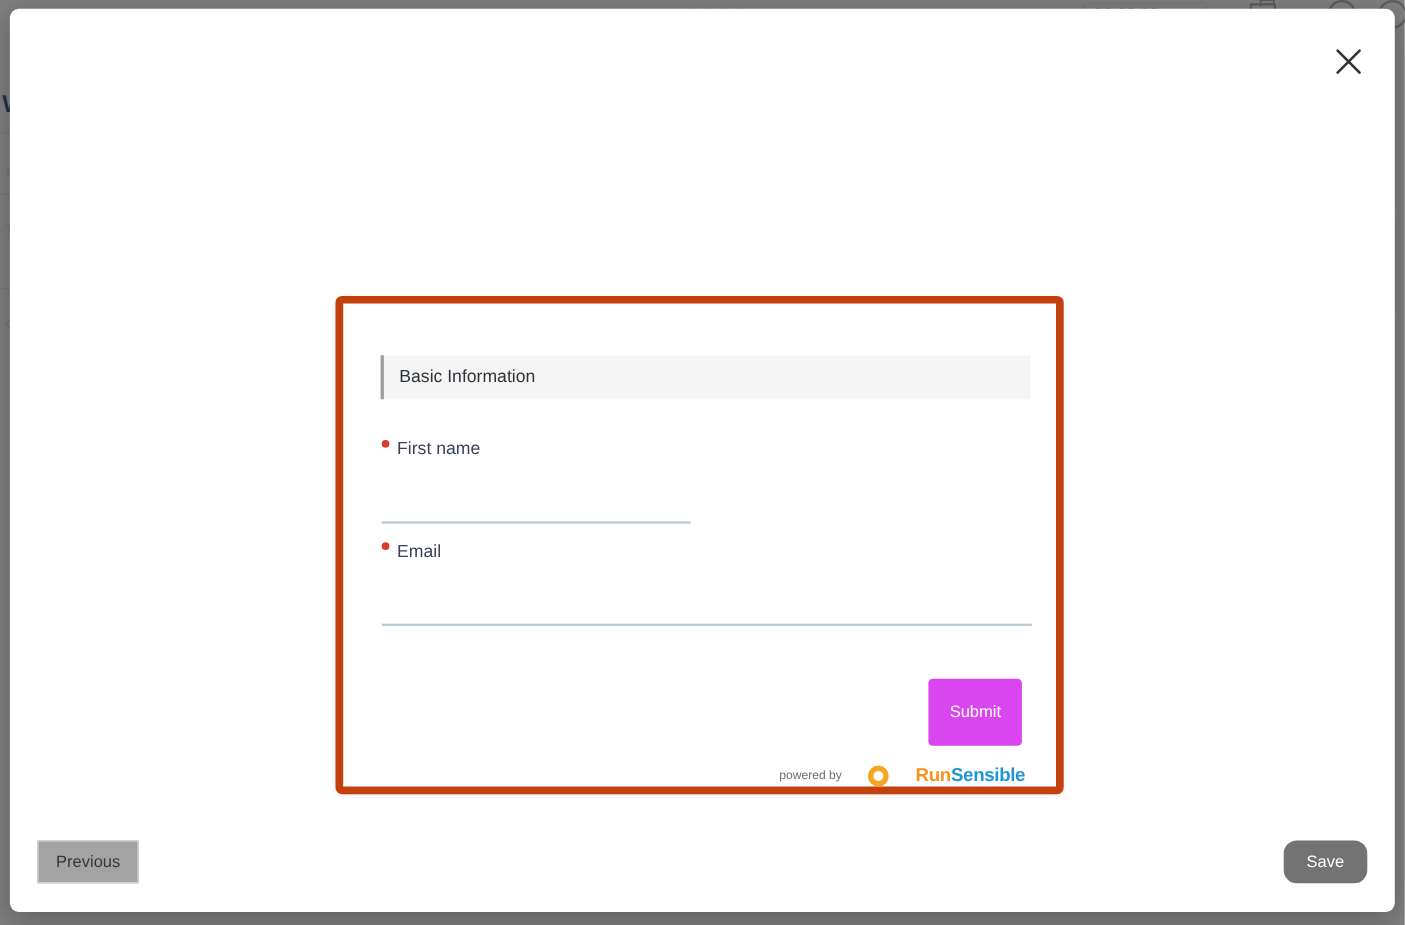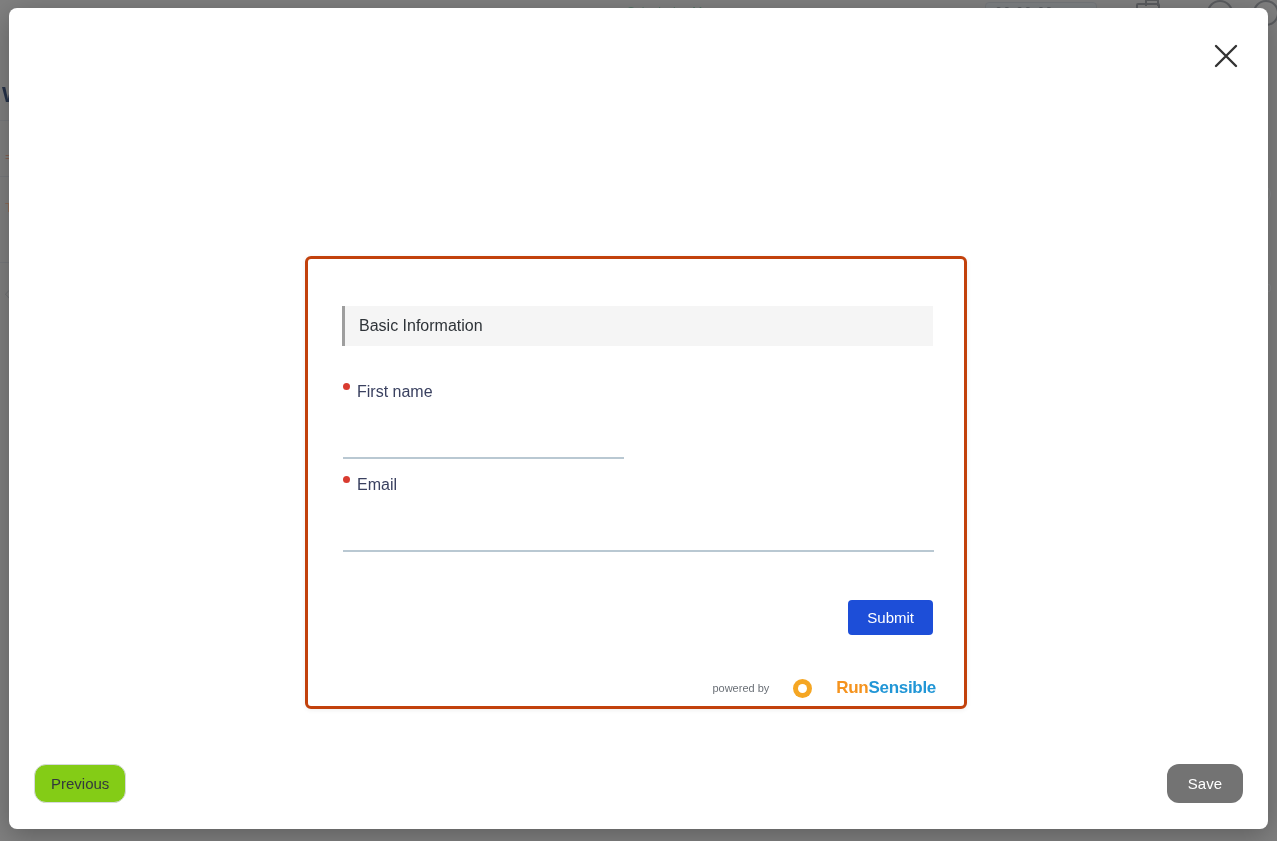--- a/index.html
+++ b/index.html
@@ -127,25 +127,25 @@
     width: 2px;
     height: 2px;
     background: #dfe3e9;
     border-radius: 50%;
   }
 
   
   #form-card {
     position: absolute;
     left: 296px;
-    top: 248px;
+    top: 261px;
     width: 662px;
     height: 453px;
     background: #ffffff;
-    border: 3px solid #c2410c;
+    border: 7px solid #c2410c;
     border-radius: 6px;
     box-shadow: 0 1px 5px rgba(0,0,0,.07);
   }
 
   #section-header {
     position: absolute;
     left: 34px;
     top: 47px;
     width: 591px;
     height: 40px;
@@ -189,25 +189,25 @@
     outline: none;
     font-size: 15px;
     color: #2e3338;
     font-family: "Liberation Sans", sans-serif;
   }
 
   #submit-btn {
     position: absolute;
     right: 31px;
     top: 341px;
-    background: #1d4ed8;
+    background: #d946ef;
     color: #ffffff;
     border: none;
     border-radius: 4px;
-    padding: 9px 19px;
+    padding: 22px 19px;
     font-size: 15px;
     font-family: "Liberation Sans", sans-serif;
     cursor: pointer;
   }
 
   #powered-by {
     position: absolute;
     right: 28px;
     top: 419px;
     display: flex;
@@ -240,23 +240,23 @@
     letter-spacing: -.3px;
   }
   #rs-run { color: #f5931e; }
   #rs-sensible { color: #2196d6; }
 
   
   #prev-btn {
     position: absolute;
     left: 25px;
     bottom: 26px;
-    background: #84cc16;
+    background: #a3a3a3;
     border: 1px solid #d6d9dd;
-    border-radius: 12px;
+    border-radius: 0;
     padding: 10px 16px;
     font-size: 15px;
     color: #33383d;
     font-family: "Liberation Sans", sans-serif;
     cursor: pointer;
   }
   #save-btn {
     position: absolute;
     right: 25px;
     bottom: 26px;

